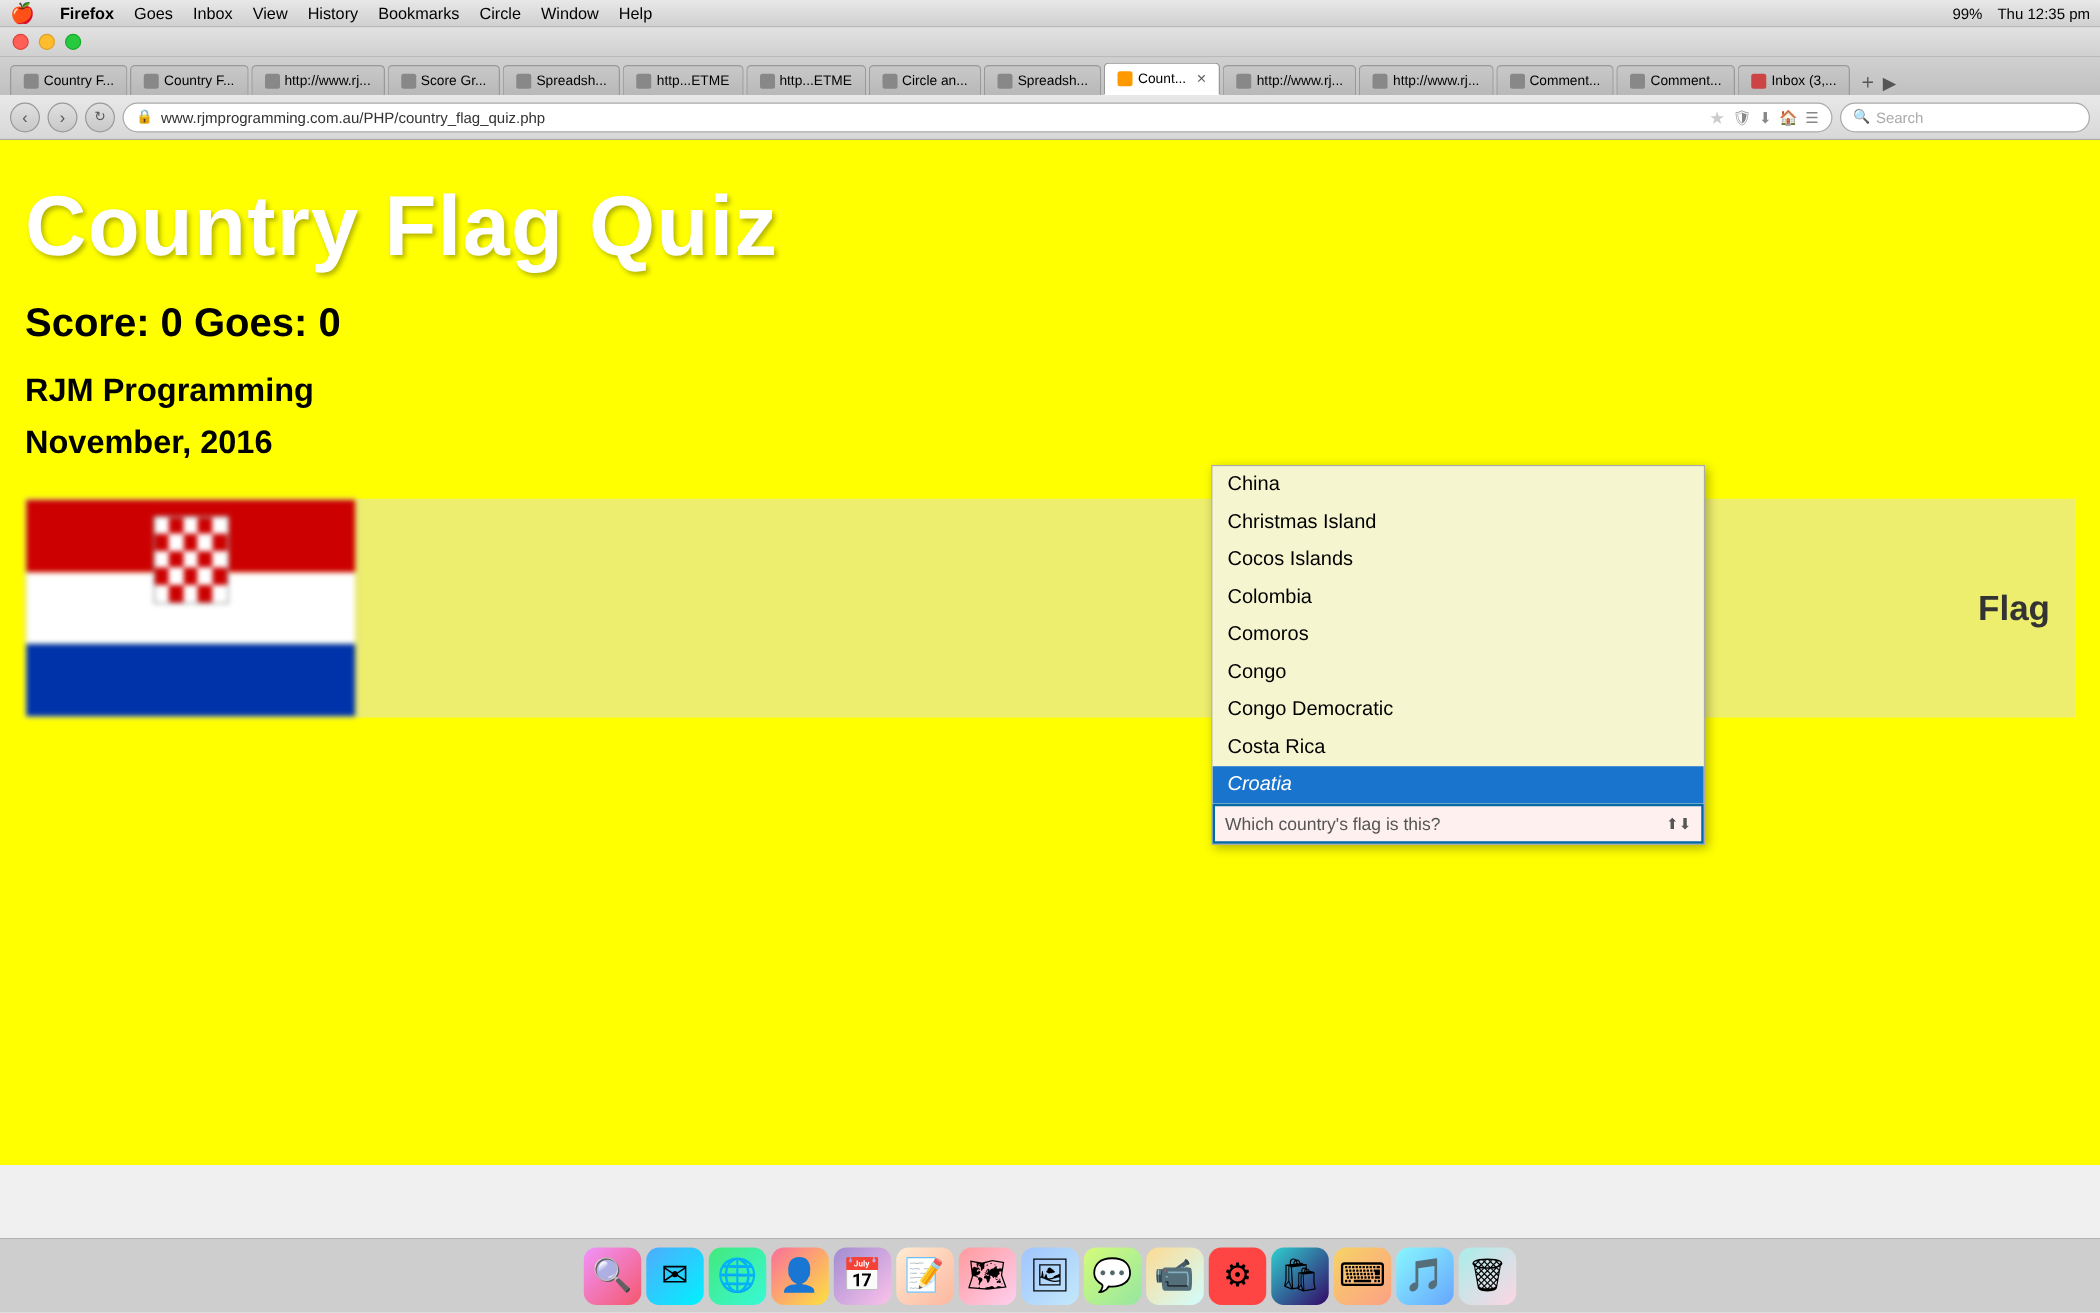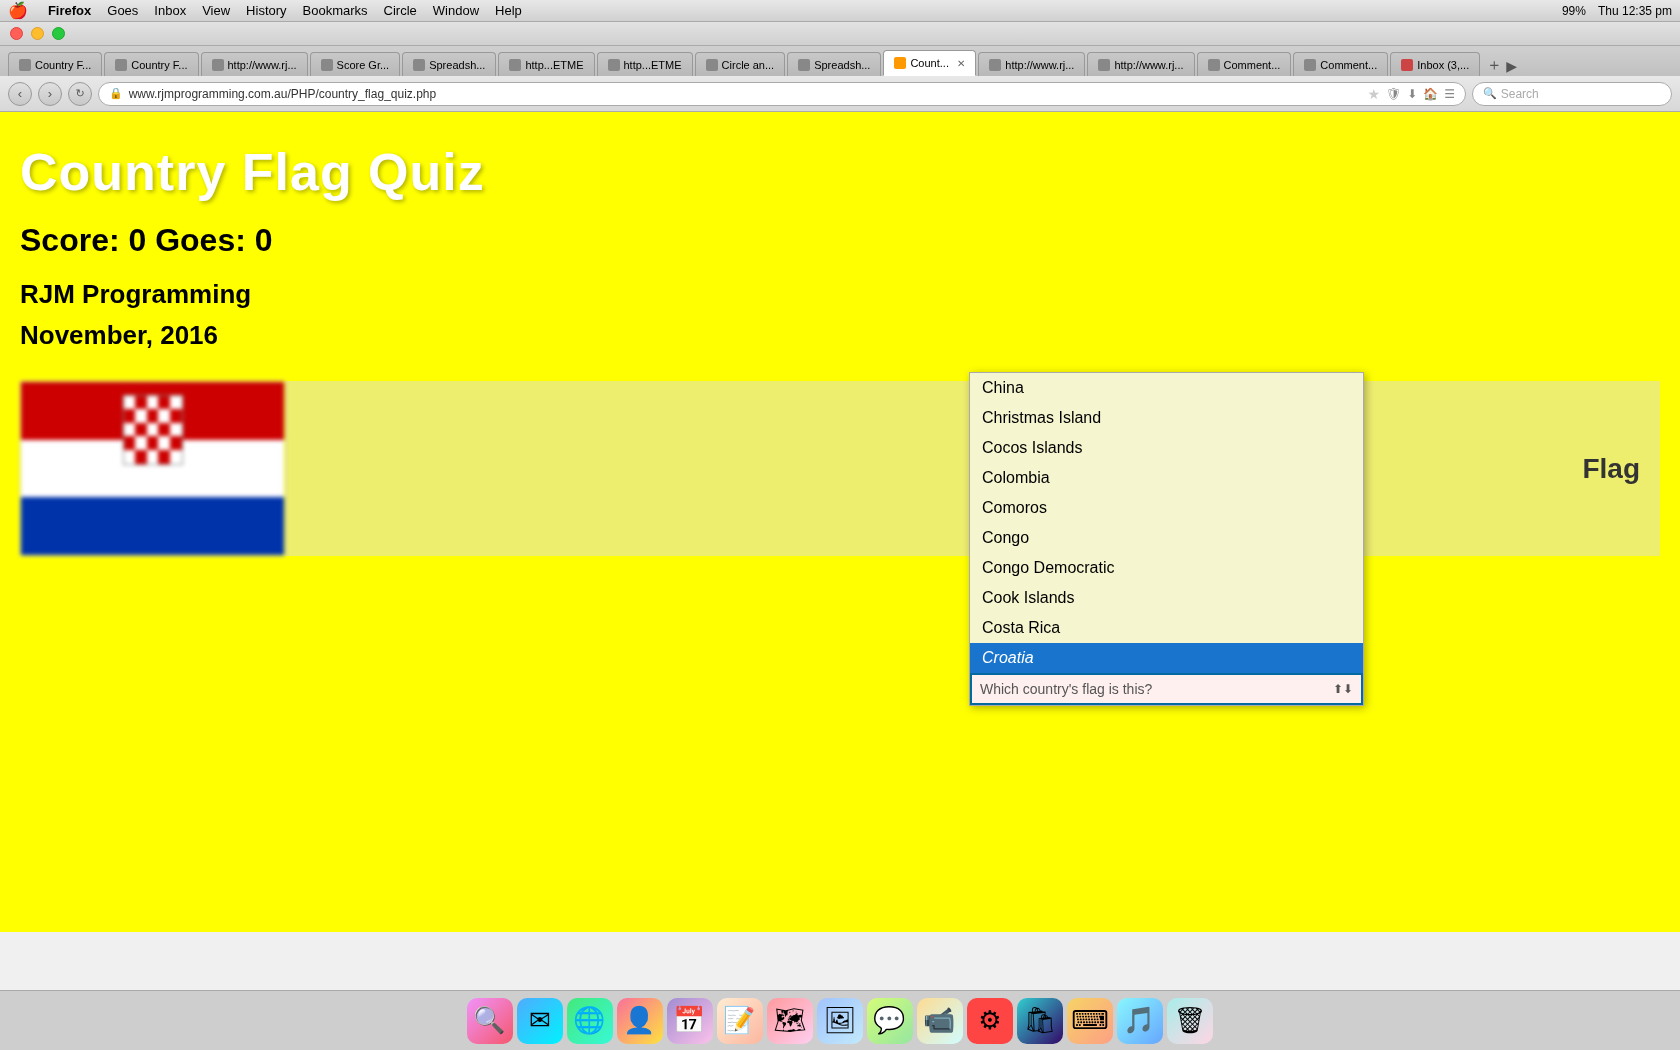--- a/index.html
+++ b/index.html
@@ -117,21 +117,21 @@
 
     
     .page-content {
       background: #ffff00;
       min-height: 820px;
       padding: 30px 20px;
       position: relative;
     }
 
     .quiz-title {
-      font-size: 52px;
+      font-size: 68px;
       font-weight: bold;
       color: white;
       text-shadow: 2px 2px 4px rgba(0,0,0,0.3);
       font-family: 'Arial Black', Arial, sans-serif;
       margin-bottom: 20px;
       letter-spacing: 1px;
     }
 
     .score-line {
       font-size: 32px;
@@ -485,21 +485,20 @@
 
   <div class="dropdown-container">
     <div class="dropdown-list">
       <div class="dropdown-item">China</div>
       <div class="dropdown-item">Christmas Island</div>
       <div class="dropdown-item">Cocos Islands</div>
       <div class="dropdown-item">Colombia</div>
       <div class="dropdown-item">Comoros</div>
       <div class="dropdown-item">Congo</div>
       <div class="dropdown-item">Congo Democratic</div>
-      <div class="dropdown-item">Cook Islands</div>
       <div class="dropdown-item">Costa Rica</div>
       <div class="dropdown-item selected">Croatia</div>
 
     </div>
     <div class="dropdown-select">
       <span>Which country's flag is this?</span>
       <span class="dropdown-arrow">⬆⬇</span>
     </div>
   </div>
 

